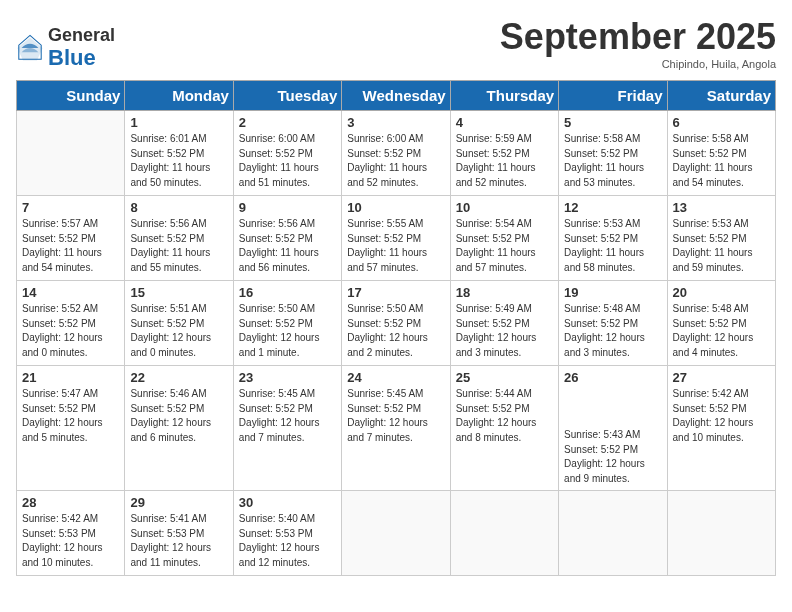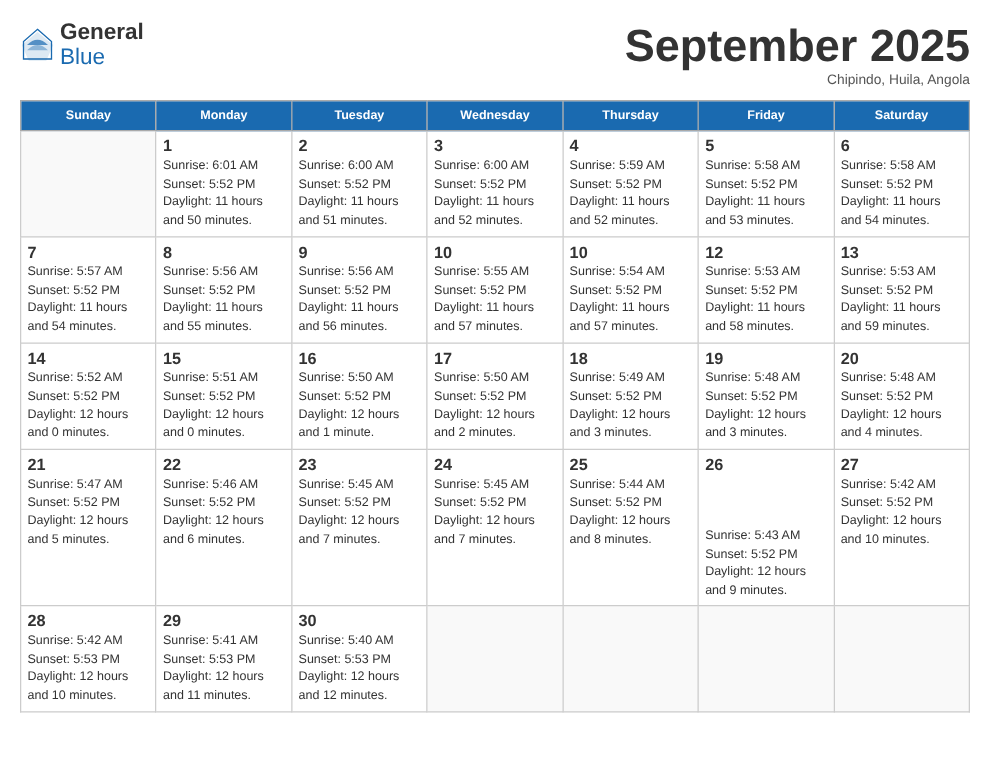--- a/index.html
+++ b/index.html
@@ -6,21 +6,21 @@
     body {
       font-family: Arial, sans-serif;
       background: #fff;
       width: 792px;
       min-height: 612px;
       padding: 16px;
     }
     .header {
       display: flex;
       justify-content: space-between;
-      align-items: flex-start;
+      align-items: flex-end;
       margin-bottom: 10px;
     }
     .logo {
       display: flex;
       align-items: center;
       gap: 4px;
     }
     .logo-text {
       display: flex;
       flex-direction: column;
@@ -45,22 +45,22 @@
     }
     table {
       width: 100%;
       border-collapse: collapse;
       table-layout: fixed;
     }
     th {
       background-color: #1a6ab0;
       color: #fff;
       padding: 6px 4px;
-      font-size: 10px;
-      text-align: center;
+      font-size: 15px;
+      text-align: right;
       border: 1px solid #aaa;
     }
     td {
       vertical-align: top;
       border: 1px solid #ccc;
       padding: 4px 5px;
       font-size: 10.5px;
       color: #333;
       height: 85px;
     }
@@ -85,21 +85,21 @@
 <div class="header">
   <div class="logo">
     <svg class="logo-icon" viewBox="0 0 40 40" xmlns="http://www.w3.org/2000/svg">
       <polygon points="20,5 38,20 30,38 10,38 2,20" fill="#1a6ab0" opacity="0.15"></polygon>
       <polygon points="20,2 36,16 36,36 4,36 4,16" fill="none" stroke="#1a6ab0" stroke-width="1.5"></polygon>
       <path d="M8 20 Q20 8 32 20" fill="#1a6ab0" opacity="0.7"></path>
       <path d="M8 26 Q20 14 32 26" fill="#1a6ab0" opacity="0.4"></path>
     </svg>
     <div class="logo-text">
       <span style="font-size:18px;font-weight:bold;color:#333;">General</span>
-      <span style="font-size:18px;font-weight:normal;color:#1a6ab0;">Blue</span>
+      <span style="font-size:22px;font-weight:bold;color:#1a6ab0;">Blue</span>
     </div>
   </div>
   <div class="title-block">
     <div class="month-title">September 2025</div>
     <div class="location">Chipindo, Huila, Angola</div>
   </div>
 </div>
 
 <table>
   <thead>

